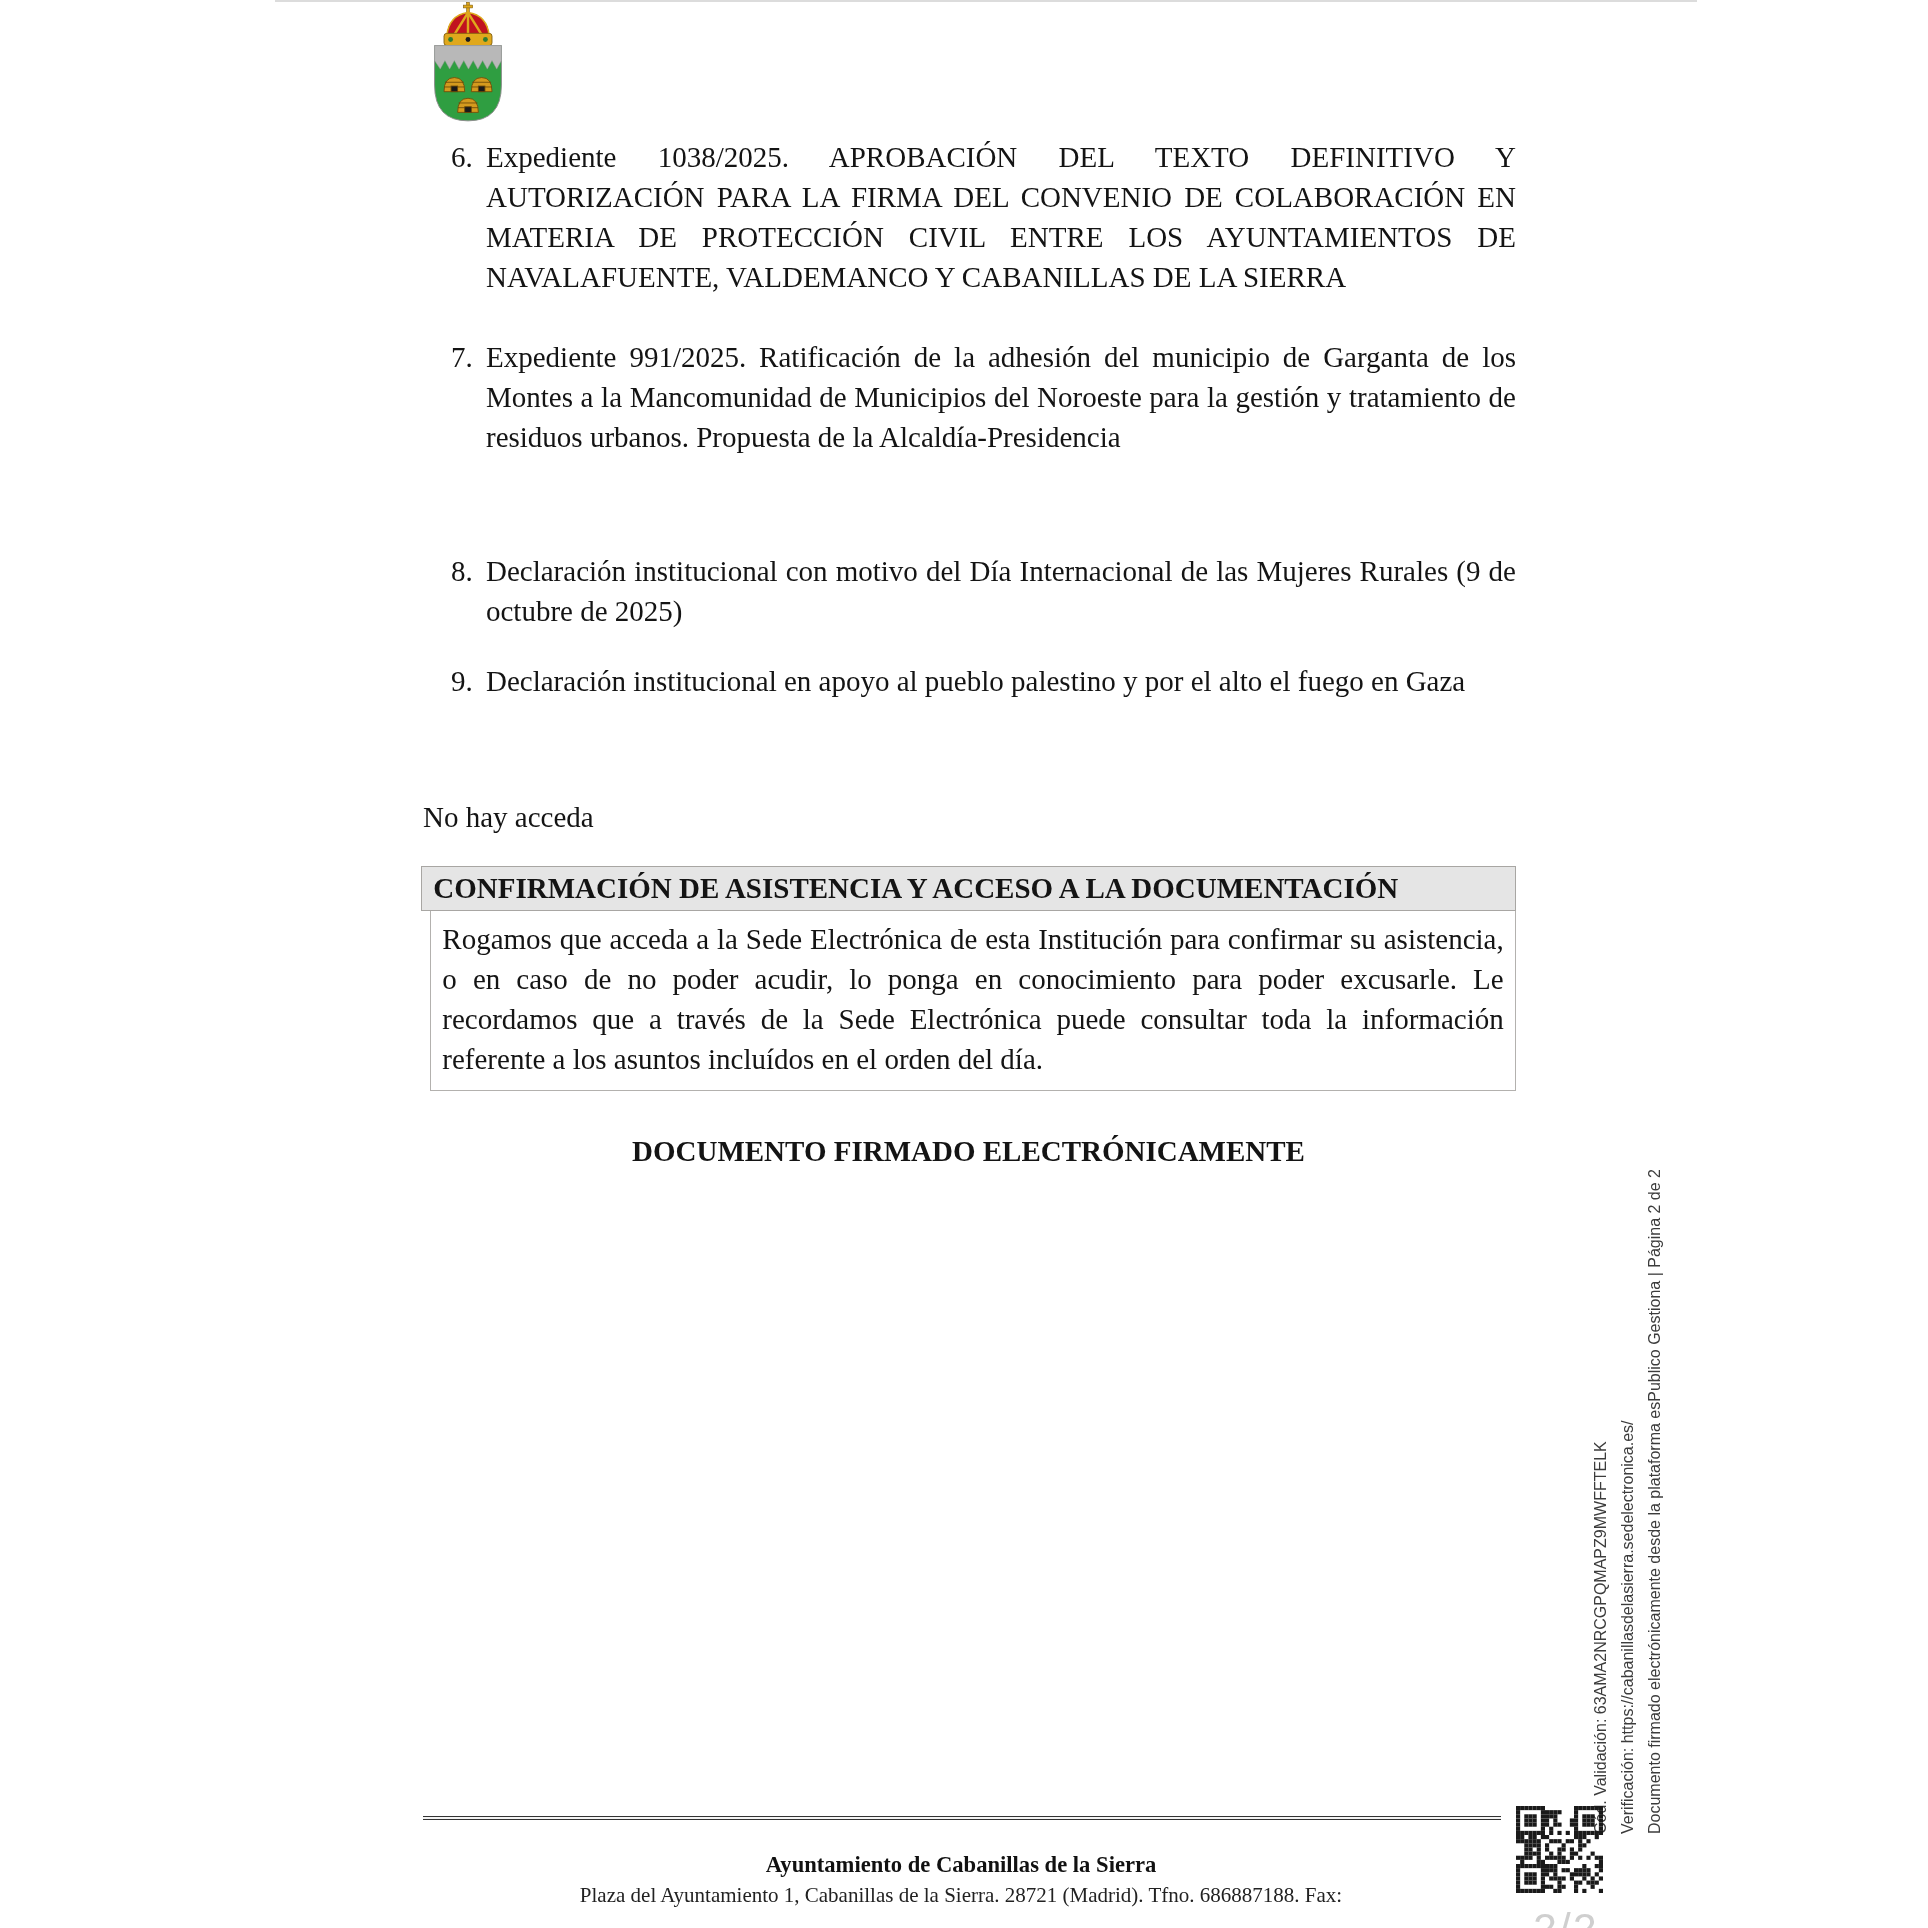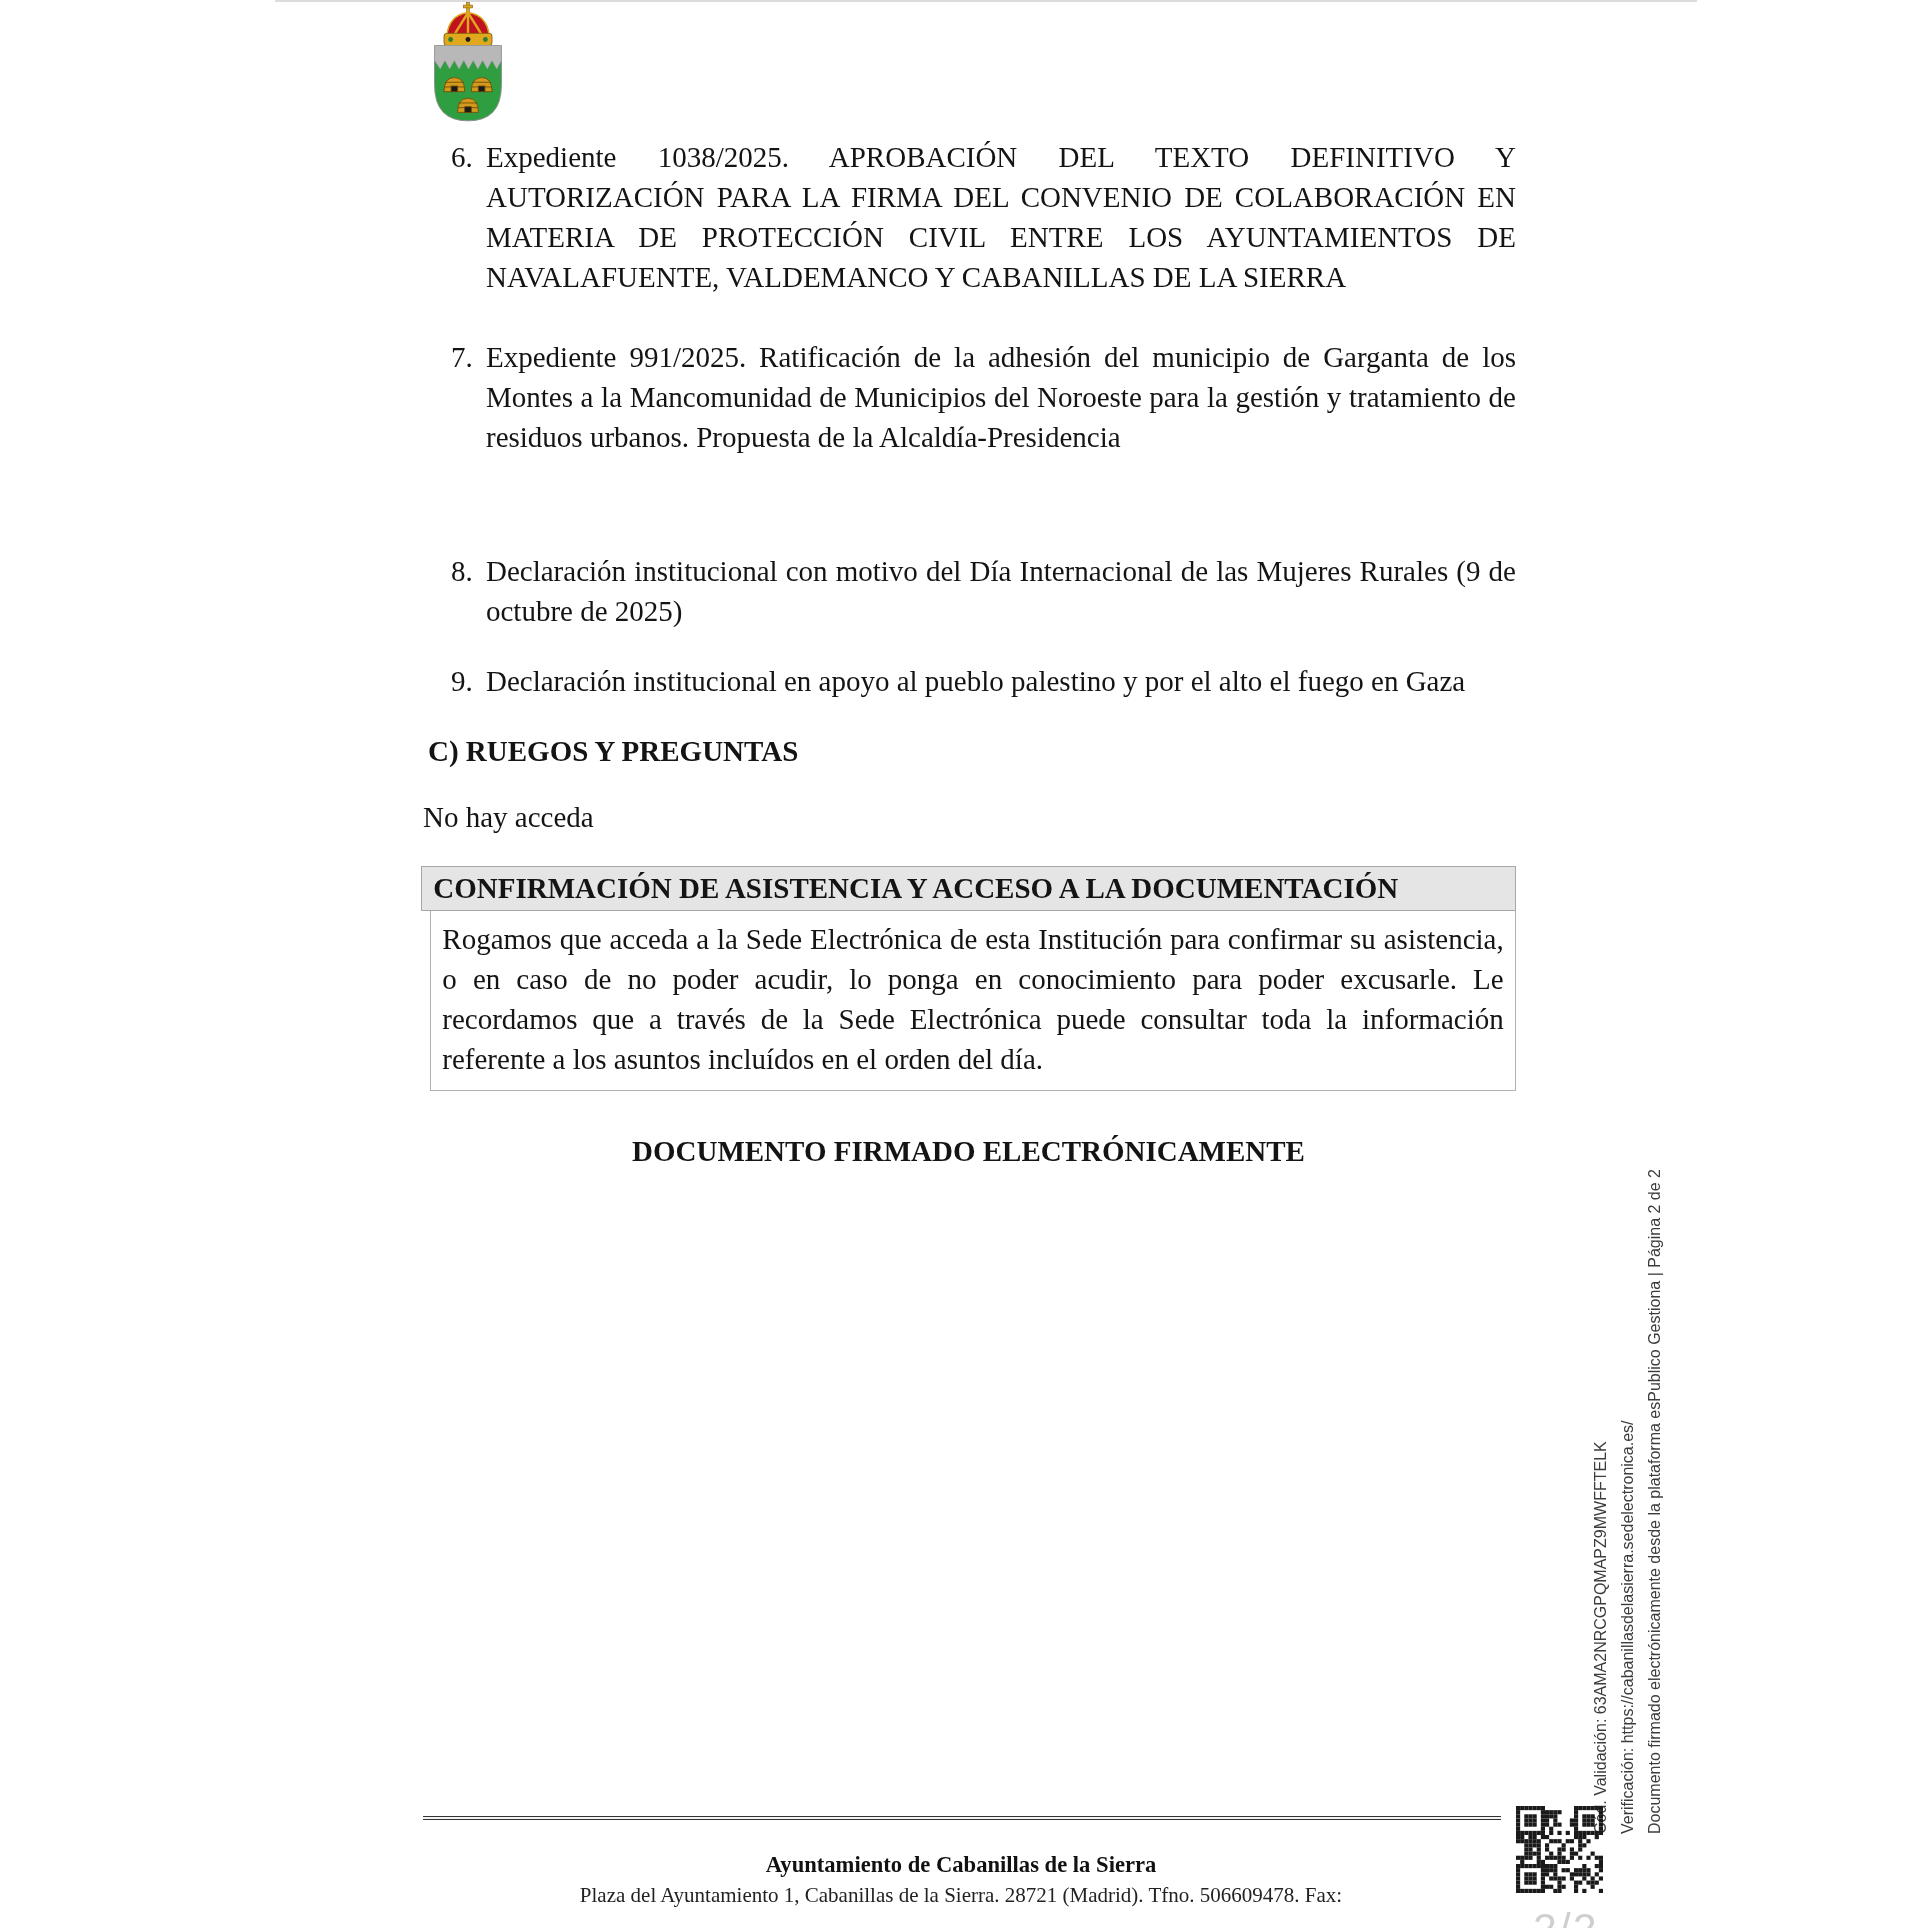--- a/index.html
+++ b/index.html
@@ -131,21 +131,20 @@
   <div class="agenda-item" style="top:551px;">
     <span class="num">8.</span>
     <div class="txt">Declaración institucional con motivo del Día Internacional de las Mujeres Rurales (9 de octubre de 2025)</div>
   </div>
 
   <div class="agenda-item" style="top:661px;">
     <span class="num">9.</span>
     <div class="txt">Declaración institucional en apoyo al pueblo palestino y por el alto el fuego en Gaza</div>
   </div>
 
-  <div class="section-heading" style="top:731px;">C) RUEGOS Y PREGUNTAS</div>
 
   <div class="plain-line" style="top:797px;">No hay acceda</div>
 
   <div class="confirm-box">
     <div class="box-header">CONFIRMACIÓN DE ASISTENCIA Y ACCESO A LA DOCUMENTACIÓN</div>
     <div class="box-body">Rogamos que acceda a la Sede Electrónica de esta Institución para confirmar su asistencia, o en caso de no poder acudir, lo ponga en conocimiento para poder excusarle. Le recordamos que a través de la Sede Electrónica puede consultar toda la información referente a los asuntos incluídos en el orden del día.</div>
   </div>
 
   <div class="signed-line">DOCUMENTO FIRMADO ELECTRÓNICAMENTE</div>
 
@@ -401,17 +400,17 @@
       <rect x="2" y="17" width="1" height="1" fill="#1a1a1a"></rect>
       <rect x="3" y="17" width="1" height="1" fill="#1a1a1a"></rect>
       <rect x="4" y="17" width="1" height="1" fill="#1a1a1a"></rect>
       <rect x="2" y="18" width="1" height="1" fill="#1a1a1a"></rect>
       <rect x="3" y="18" width="1" height="1" fill="#1a1a1a"></rect>
       <rect x="4" y="18" width="1" height="1" fill="#1a1a1a"></rect>
     </svg>
 
   <div class="footer-rule"></div>
   <div class="footer-org">Ayuntamiento de Cabanillas de la Sierra</div>
-  <div class="footer-address">Plaza del Ayuntamiento 1, Cabanillas de la Sierra. 28721 (Madrid). Tfno. 506609478. Fax:</div>
+  <div class="footer-address">Plaza del Ayuntamiento 1, Cabanillas de la Sierra. 28721 (Madrid). Tfno. 686887188. Fax:</div>
   <div class="page-indicator">2/2</div>
 
 </div>
 
 
 </body></html>

